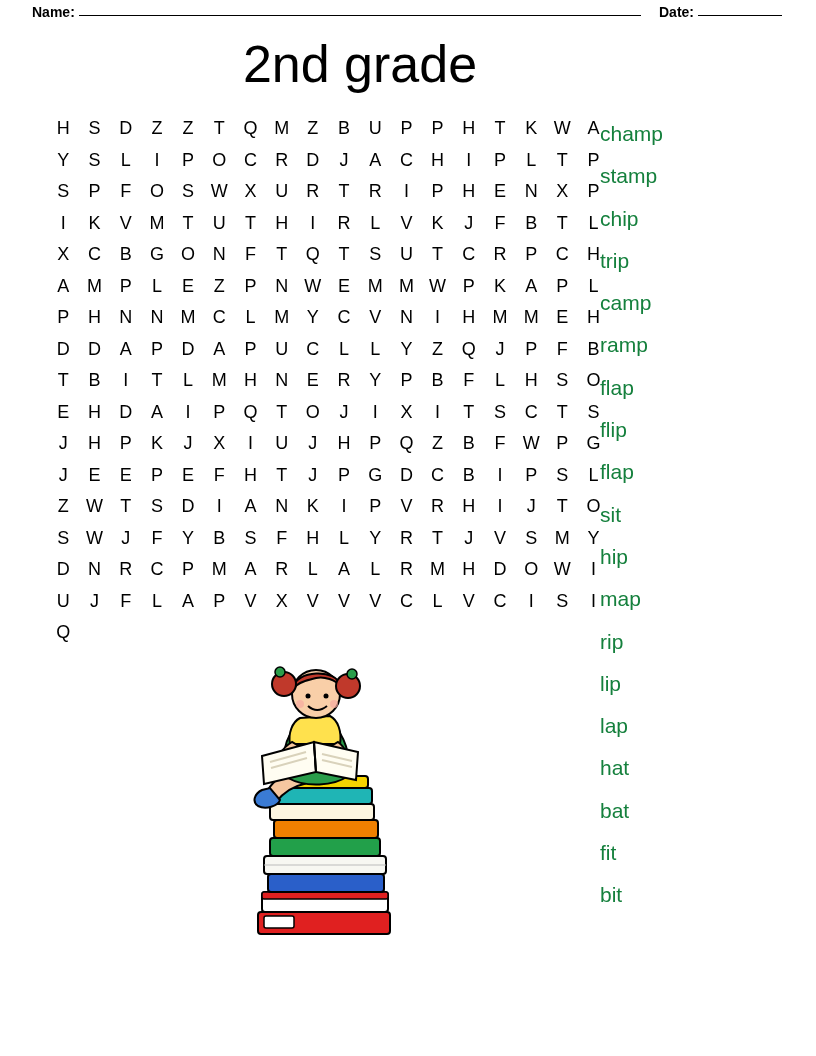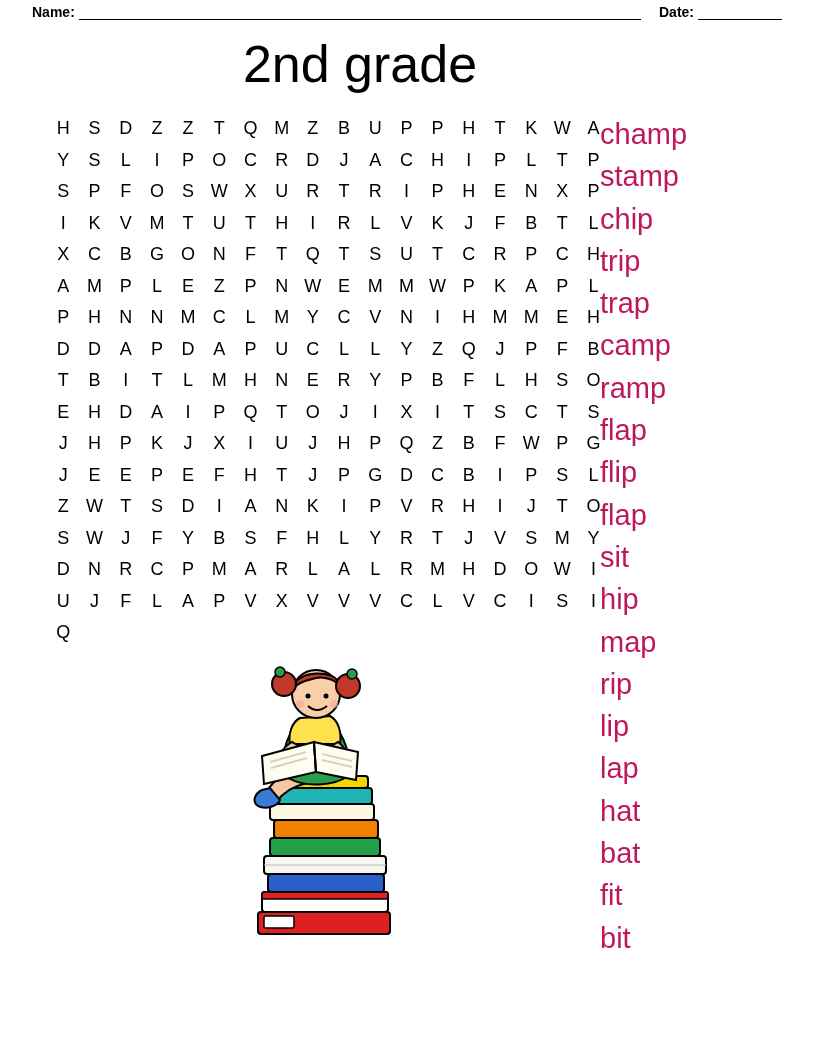--- a/index.html
+++ b/index.html
@@ -22,21 +22,21 @@
     box-sizing: border-box;
   }
 
   
   .header-row {
     position: absolute;
     top: 4px;
     left: 32px;
     right: 32px;
     display: flex;
-    align-items: flex-end;
+    align-items: flex-start;
     font-size: 14px;
     font-weight: bold;
   }
   .hdr-label {
     white-space: nowrap;
   }
   .hdr-line {
     flex: 1 1 auto;
     border-bottom: 1px solid #000;
     height: 11px;
@@ -80,23 +80,23 @@
   }
 
   
   .wordlist {
     position: absolute;
     top: 113px;
     left: 600px;
     width: 200px;
   }
   .word {
-    font-size: 29px;
+    font-size: 21px;
     line-height: 42.3px;
-    color: #be185d;
+    color: #15803d;
     white-space: nowrap;
   }
 
   
   .illustration {
     position: absolute;
     left: 240px;
     top: 660px;
     width: 180px;
     height: 300px;
@@ -406,21 +406,20 @@
       <span class="cell">S</span>
       <span class="cell">I</span>
       <span class="cell">Q</span>
     </div>
 
   <div class="wordlist">
       <div class="word">champ</div>
       <div class="word">stamp</div>
       <div class="word">chip</div>
       <div class="word">trip</div>
-      <div class="word">trap</div>
       <div class="word">camp</div>
       <div class="word">ramp</div>
       <div class="word">flap</div>
       <div class="word">flip</div>
       <div class="word">flap</div>
       <div class="word">sit</div>
       <div class="word">hip</div>
       <div class="word">map</div>
       <div class="word">rip</div>
       <div class="word">lip</div>

